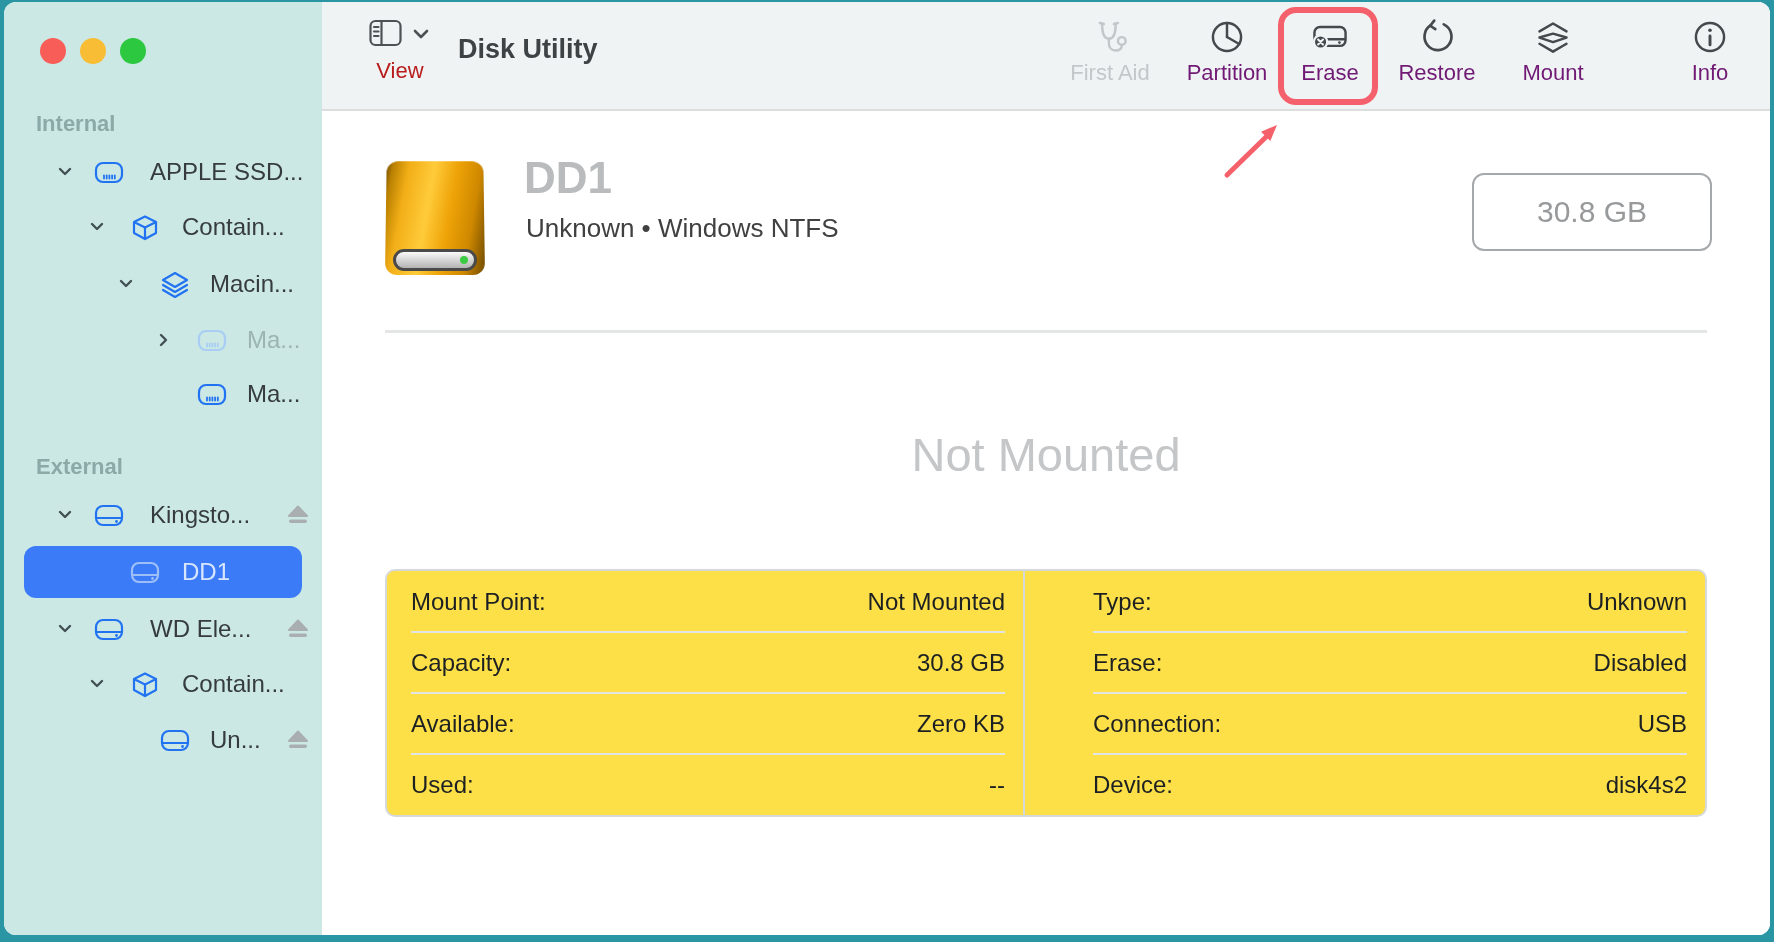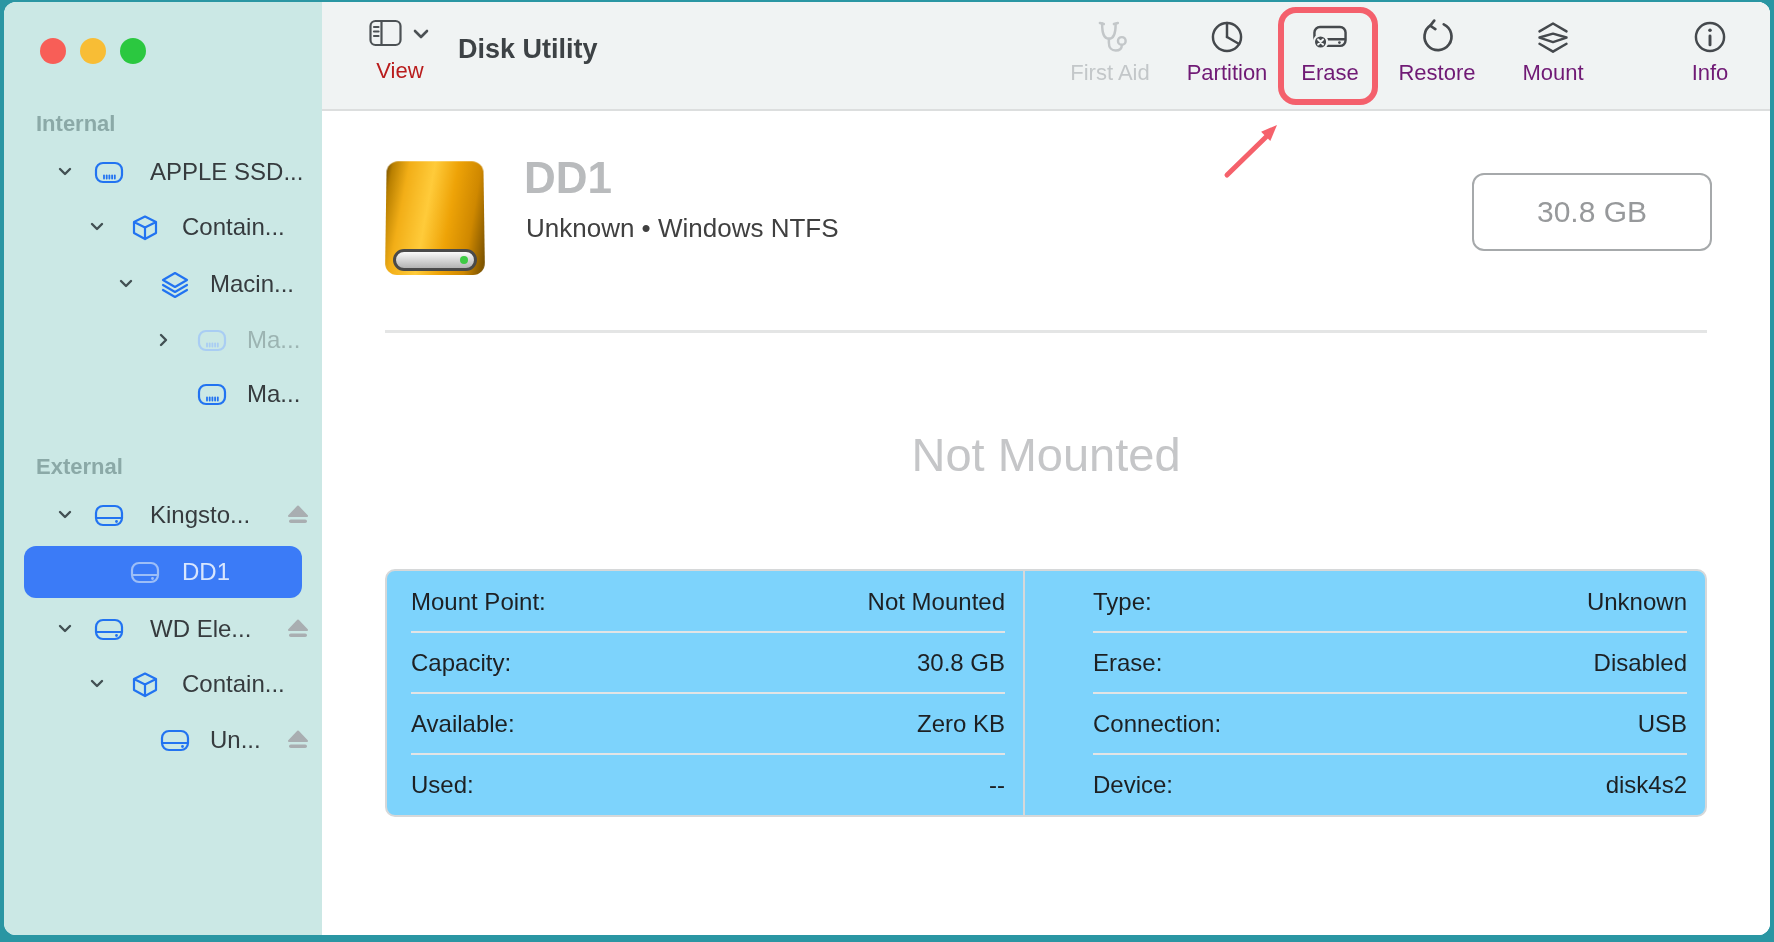--- a/index.html
+++ b/index.html
@@ -62,21 +62,21 @@
   .hero-sub  { position:absolute; left:204px; top:102px; font-size:26px; color:#404040; }
   .size-badge { position:absolute; left:1150px; top:62px; width:240px; height:78px;
     border:2px solid #a6a9ab; border-radius:12px; text-align:center; line-height:74px;
     font-size:30px; color:#97999b; background:#fff; }
 
   .hr-divider { position:absolute; left:63px; width:1322px; top:219px; height:3px; background:#e4e5e5; }
   .status-text { position:absolute; left:63px; width:1322px; top:316px; text-align:center;
     font-size:47px; color:#c5c6c8; }
 
   .card { position:absolute; left:63px; top:458px; width:1322px; height:248px;
-    border:2px solid #d6d8d9; border-radius:10px; display:flex; background:#7dd3fc; }
+    border:2px solid #d6d8d9; border-radius:10px; display:flex; background:#fde047; }
   .card .col { flex:1; display:flex; flex-direction:column; }
   .card .col.right { border-left:2px solid #d6d8d9;padding-left:44px; }
   .drow { flex:1; display:flex; align-items:center; justify-content:space-between;
     padding:0 18px 0 24px; position:relative; font-size:24px; color:#1d2023; }
   .drow:not(:last-child)::after { content:""; position:absolute; left:24px; right:18px;
     bottom:-1px; height:2px; background:#e3e4e5; }
 
   .annot-arrow { position:absolute; left:895px; top:0px; }
   svg { display:block; }
   .tbtn svg, .view-btn svg { display:inline-block; }

